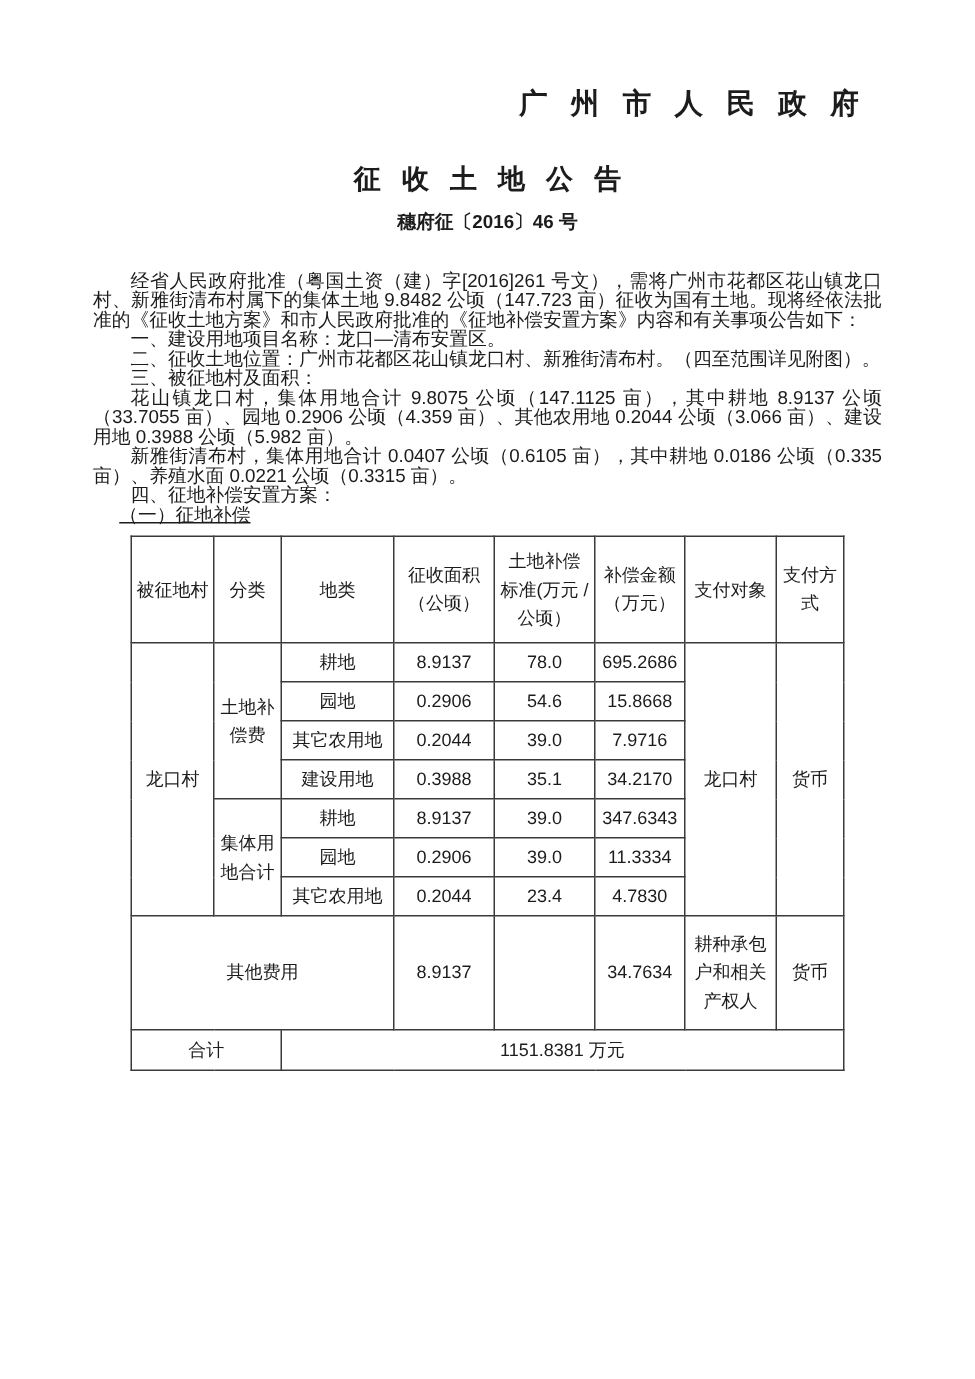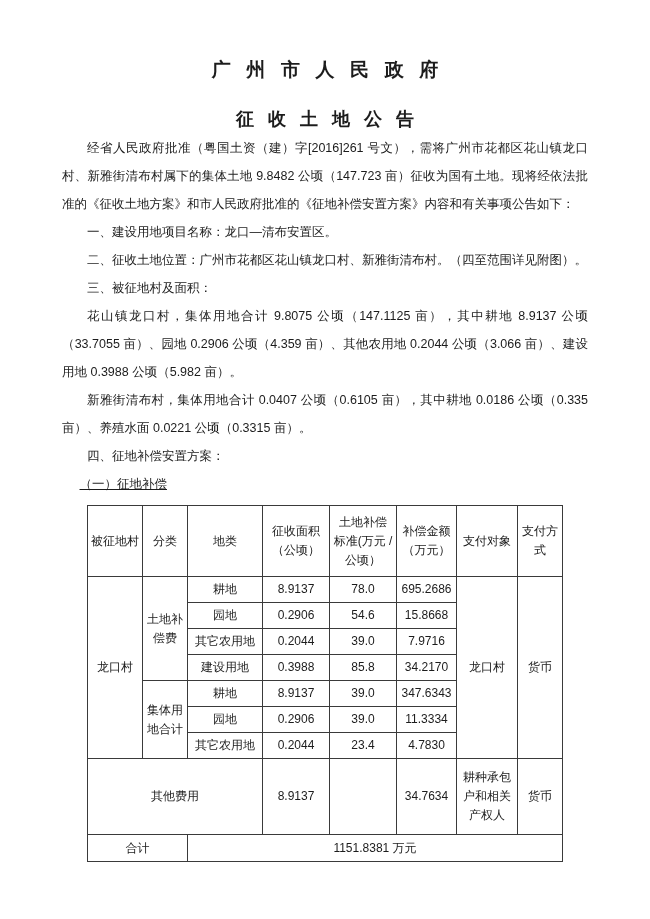--- a/index.html
+++ b/index.html
@@ -8,41 +8,41 @@
     font-family: "Liberation Sans", "DejaVu Sans", sans-serif;
     color: #1c1c1c;
   }
   .page {
     box-sizing: border-box;
     width: 650px; height: 919px;
     padding: 57px 62px 0 62px;
     background: #ffffff;
   }
   .title {
-    text-align: center;
+    text-align: right;
     font-family: "Liberation Serif", "DejaVu Serif", serif;
     font-size: 19px; font-weight: bold;
     letter-spacing: 0.82em; text-indent: 0.82em;
     line-height: 26px;
   }
   .subtitle {
     text-align: center;
     font-family: "Liberation Serif", "DejaVu Serif", serif;
     font-size: 18px; font-weight: bold;
     letter-spacing: 0.78em; text-indent: 0.78em;
     line-height: 24px;
     margin-top: 24px;
   }
   .docnum {
     text-align: center;
     font-size: 12.5px; font-weight: bold;
     line-height: 18px;
     margin-top: 8px;
   }
-  .body-text { margin-top: 3px; font-size: 12.5px; line-height: 28px; }
+  .body-text { margin-top: 24px; font-size: 12.5px; line-height: 13px; }
   .body-text p { margin: 0; }
   .para { text-indent: 2em; text-align: justify; }
   .item { text-indent: 2em; }
   .sub-item { text-indent: 1.4em; text-decoration: underline; }
 
   table.comp {
     border-collapse: collapse;
     table-layout: fixed;
     width: 475px;
     margin: 7px auto 0 auto;
@@ -71,20 +71,21 @@
         #ffffff calc(50% + 0.6px));
   }
 </style>
 </head>
 <body>
 
 <div class="page">
 
   <div class="title">广州市人民政府</div>
   <div class="subtitle">征收土地公告</div>
+  <div class="docnum">穗府征〔2016〕46 号</div>
 
   <div class="body-text">
     <p class="para">经省人民政府批准（粤国土资（建）字[2016]261 号文），需将广州市花都区花山镇龙口村、新雅街清布村属下的集体土地 9.8482 公顷（147.723 亩）征收为国有土地。现将经依法批准的《征收土地方案》和市人民政府批准的《征地补偿安置方案》内容和有关事项公告如下：</p>
     <p class="item">一、建设用地项目名称：龙口—清布安置区。</p>
     <p class="item">二、征收土地位置：广州市花都区花山镇龙口村、新雅街清布村。（四至范围详见附图）。</p>
     <p class="item">三、被征地村及面积：</p>
     <p class="para">花山镇龙口村，集体用地合计 9.8075 公顷（147.1125 亩），其中耕地 8.9137 公顷（33.7055 亩）、园地 0.2906 公顷（4.359 亩）、其他农用地 0.2044 公顷（3.066 亩）、建设用地 0.3988 公顷（5.982 亩）。</p>
     <p class="para">新雅街清布村，集体用地合计 0.0407 公顷（0.6105 亩），其中耕地 0.0186 公顷（0.335 亩）、养殖水面 0.0221 公顷（0.3315 亩）。</p>
     <p class="item">四、征地补偿安置方案：</p>
     <p class="sub-item">（一）征地补偿</p>
@@ -130,21 +131,21 @@
     </tr>
     <tr class="data-row">
       <td>其它农用地</td>
       <td>0.2044</td>
       <td>39.0</td>
       <td>7.9716</td>
     </tr>
     <tr class="data-row">
       <td>建设用地</td>
       <td>0.3988</td>
-      <td>85.8</td>
+      <td>35.1</td>
       <td>34.2170</td>
     </tr>
     <tr class="data-row">
       <td rowspan="3">集体用地合计</td>
       <td>耕地</td>
       <td>8.9137</td>
       <td>39.0</td>
       <td>347.6343</td>
     </tr>
     <tr class="data-row">

